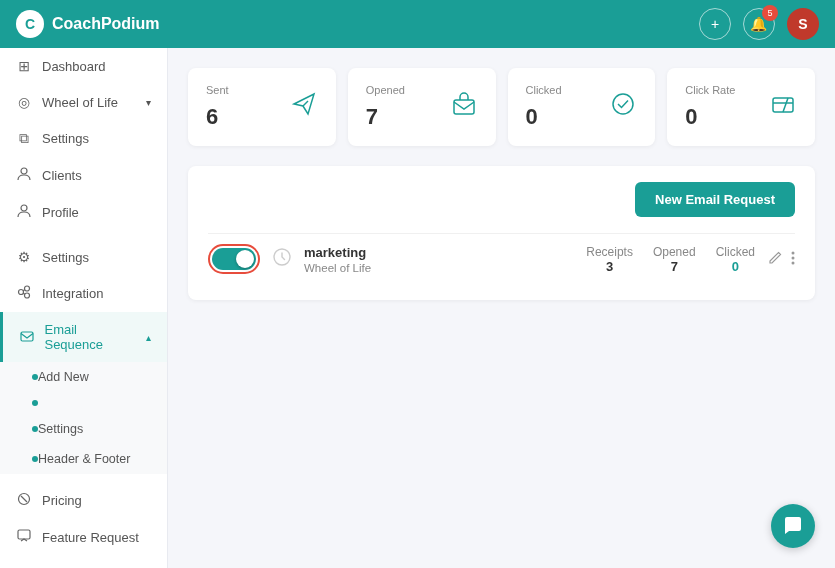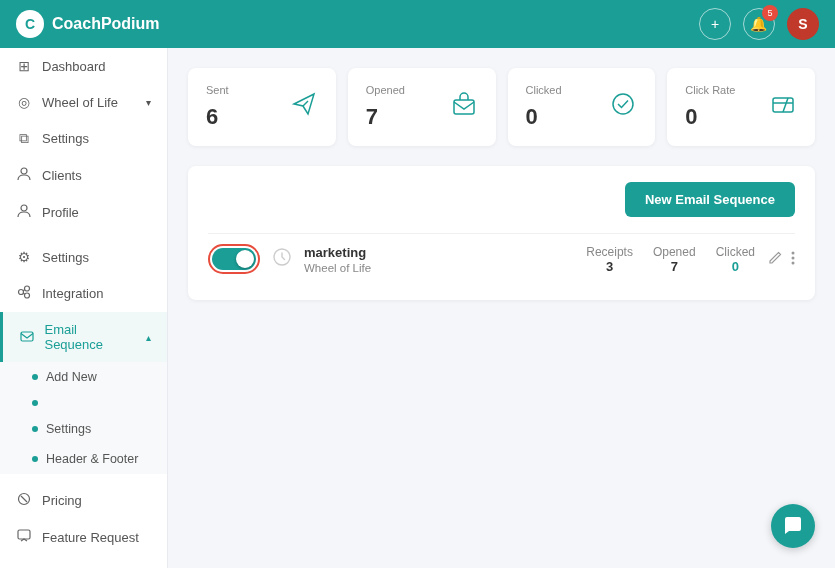--- a/index.html
+++ b/index.html
@@ -123,21 +123,20 @@
     .sidebar-item.active .sidebar-icon { color: #1a9e96; }
 
     .sidebar-submenu { background: #f8f9fa; }
     .sidebar-sub-item {
       display: flex;
       align-items: center;
       padding: 8px 16px 8px 32px;
       cursor: pointer;
       color: #555;
       font-size: 12.5px;
-      gap: 8px;
     }
     .sidebar-sub-item.active { color: #1a9e96; font-weight: 600; }
     .dot { width: 6px; height: 6px; border-radius: 50%; background: #1a9e96; flex-shrink: 0; }
 
     .sidebar-divider { height: 1px; background: #e8eaf0; margin: 4px 0; }
 
     
     .main {
       flex: 1;
       overflow-y: auto;
@@ -446,21 +445,21 @@
               <rect x="4" y="8" width="20" height="14" rx="2" stroke="#1a9e96" stroke-width="1.5"></rect>
               <line x1="4" y1="13" x2="24" y2="13" stroke="#1a9e96" stroke-width="1.5"></line>
               <line x1="19" y1="8" x2="14" y2="22" stroke="#1a9e96" stroke-width="1.5"></line>
             </svg>
         </div>
       </div>
     </div>
 
     <div class="seq-section">
       <div class="seq-header">
-        <button class="new-seq-btn">New Email Sequence</button>
+        <button class="new-seq-btn">New Email Request</button>
       </div>
 
       <div class="seq-row">
         <div class="toggle-wrapper">
           <div class="toggle">
             <div class="toggle-knob"></div>
           </div>
         </div>
         <div class="seq-timer-icon">
           <svg width="20" height="20" viewBox="0 0 20 20" fill="none">

